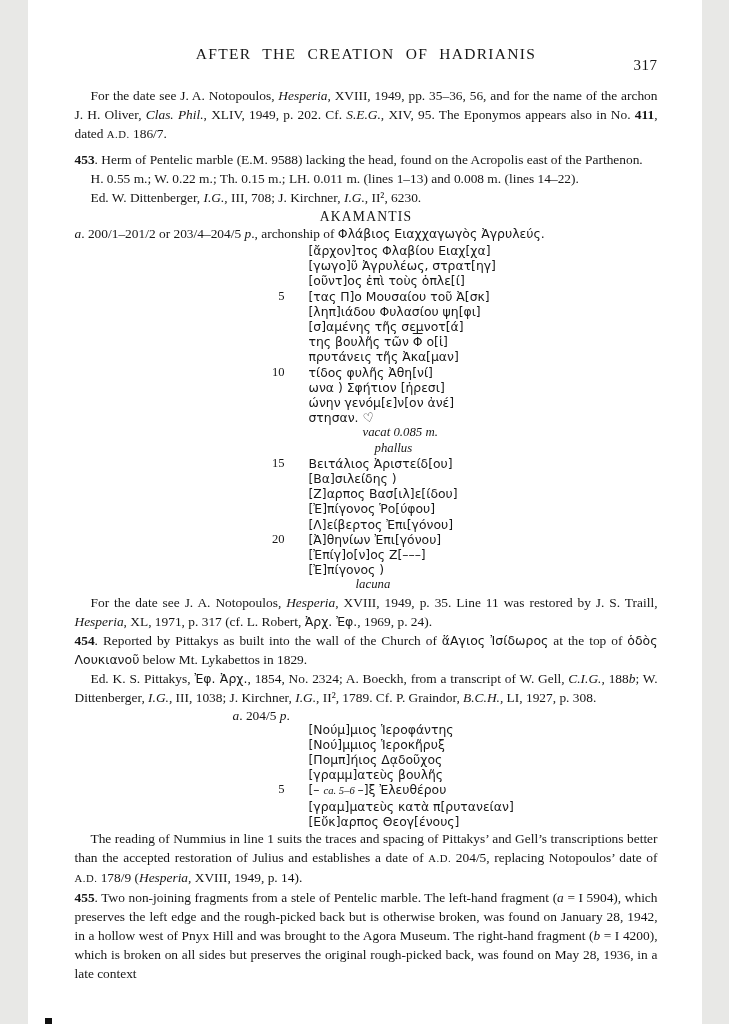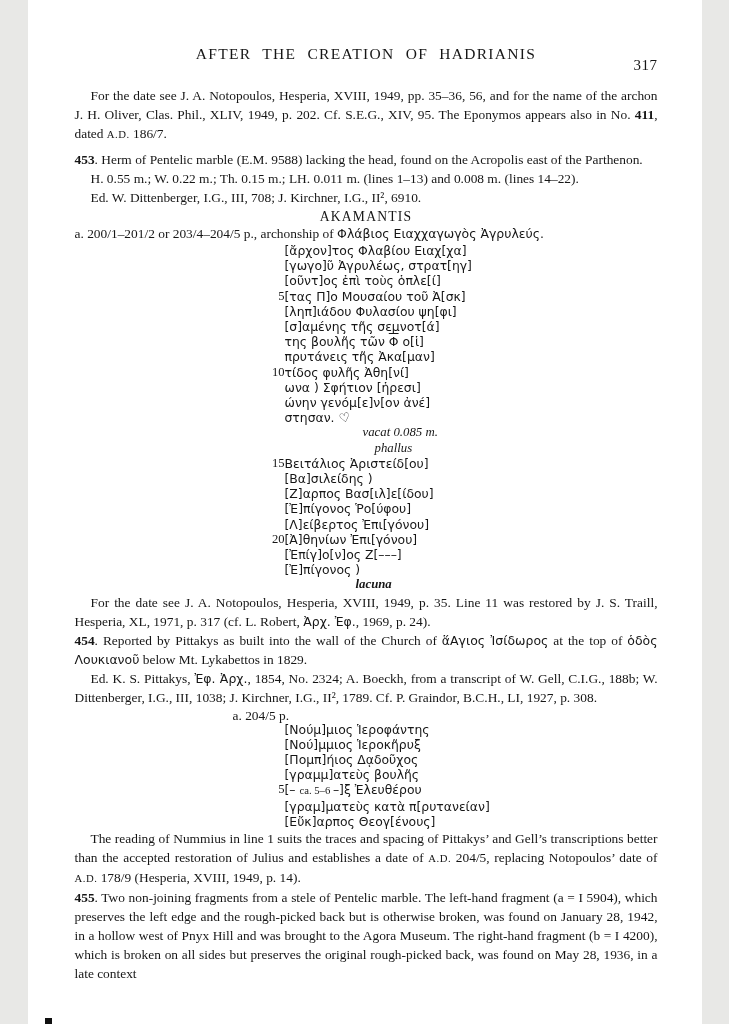--- a/index.html
+++ b/index.html
@@ -37,34 +37,34 @@
   .mt-intro{margin-top:23px;}
   .mt-entry{margin-top:6px;}
   
   .insc{margin-left:170px;}
   .insc-line{display:flex;line-height:15.2px;}
   .insc-num{
     width:40px;text-align:right;flex:0 0 40px;
     font-family:"Liberation Serif",serif;font-size:12.6px;
   }
   .insc-text{
-    margin-left:0;
+    margin-left:24px;
     font-family:"DejaVu Sans",sans-serif;
     font-size:12.4px;
     white-space:nowrap;
   }
   .insc-ind .insc-text{margin-left:33px;}
   .insc-note{
     line-height:15.2px;
     font-family:"Liberation Serif",serif;
     font-style:italic;
     font-size:12.8px;
   }
   
-  .s-i{}
+  .s-i{font-style:italic;}
   .s-b{font-weight:bold;}
   .s-sc{font-size:0.8em;letter-spacing:0.5px;}
   .s-g{font-family:"DejaVu Sans",sans-serif;font-size:0.93em;}
   .s-ov{text-decoration:overline;}
   .s-sm{font-family:"Liberation Serif",serif;font-size:0.86em;}
   .s-hedera{display:inline-block;transform:rotate(-14deg);font-size:1.02em;}
   .scan-artifact{position:absolute;left:17px;top:1018px;width:7px;height:6px;background:#101010;}
 </style>
 </head>
 <body>
@@ -74,21 +74,21 @@
 
     <div class="page-header">
       <div class="page-title">AFTER THE CREATION OF HADRIANIS</div>
       <div class="page-number">317</div>
     </div>
 
     <p class="para para-indent mt-intro"><span>For the date see J. A. Notopoulos, </span><span class="s-i">Hesperia</span><span>, XVIII, 1949, pp. 35–36, 56, and for the name of the archon J. H. Oliver, </span><span class="s-i">Clas. Phil.</span><span>, XLIV, 1949, p. 202. Cf. </span><span class="s-i">S.E.G.</span><span>, XIV, 95. The Eponymos appears also in No. </span><span class="s-b">411</span><span>, dated </span><span class="s-sc">A.D.</span><span> 186/7.</span></p>
 
     <p class="para mt-entry"><span class="s-b">453</span><span>. Herm of Pentelic marble (E.M. 9588) lacking the head, found on the Acropolis east of the Parthenon.</span></p>
     <div class="single-line"><span>H. 0.55 m.; W. 0.22 m.; Th. 0.15 m.; LH. 0.011 m. (lines 1–13) and 0.008 m. (lines 14–22).</span></div>
-    <div class="single-line"><span>Ed. W. Dittenberger, </span><span class="s-i">I.G.</span><span>, III, 708; J. Kirchner, </span><span class="s-i">I.G.</span><span>, II², 6910.</span></div>
+    <div class="single-line"><span>Ed. W. Dittenberger, </span><span class="s-i">I.G.</span><span>, III, 708; J. Kirchner, </span><span class="s-i">I.G.</span><span>, II², 6230.</span></div>
 
     <div class="heading">AKAMANTIS</div>
     <div class="dateline"><span class="s-i">a</span><span>. 200/1–201/2 or 203/4–204/5 </span><span class="s-i">p</span><span>., archonship of </span><span class="s-g">Φλάβιος Ειαχχαγωγὸς Ἀγρυλεύς.</span></div>
 
     <div class="insc">
         <div class="insc-line">
           <span class="insc-num"></span>
           <span class="insc-text"><span>[ἄρχον]τος Φλαβίου Ειαχ[χα]</span></span>
         </div>
         <div class="insc-line">
@@ -162,21 +162,21 @@
           <span class="insc-text"><span>[Ἀ]θηνίων Ἐπι[γόνου]</span></span>
         </div>
         <div class="insc-line">
           <span class="insc-num"></span>
           <span class="insc-text"><span>[Ἐπίγ]ο[ν]ος Ζ[–––]</span></span>
         </div>
         <div class="insc-line">
           <span class="insc-num"></span>
           <span class="insc-text"><span>[Ἐ]πίγονος )</span></span>
         </div>
-        <div class="insc-note" style="margin-left: 111px; font-weight: bold;">lacuna</div>
+        <div class="insc-note" style="margin-left: 111px;">lacuna</div>
       </div>
 
     <p class="para para-indent"><span>For the date see J. A. Notopoulos, </span><span class="s-i">Hesperia</span><span>, XVIII, 1949, p. 35. Line 11 was restored by J. S. Traill, </span><span class="s-i">Hesperia</span><span>, XL, 1971, p. 317 (cf. L. Robert, </span><span class="s-g">Ἀρχ. Ἐφ.</span><span>, 1969, p. 24).</span></p>
 
     <p class="para"><span class="s-b">454</span><span>. Reported by Pittakys as built into the wall of the Church of </span><span class="s-g">ἅΑγιος Ἰσίδωρος</span><span> at the top of </span><span class="s-g">ὁδὸς Λουκιανοῦ</span><span> below Mt. Lykabettos in 1829.</span></p>
     <p class="para para-indent"><span>Ed. K. S. Pittakys, </span><span class="s-g">Ἐφ. Ἀρχ.</span><span>, 1854, No. 2324; A. Boeckh, from a transcript of W. Gell, </span><span class="s-i">C.I.G.</span><span>, 188</span><span class="s-i">b</span><span>; W. Dittenberger, </span><span class="s-i">I.G.</span><span>, III, 1038; J. Kirchner, </span><span class="s-i">I.G.</span><span>, II², 1789. Cf. P. Graindor, </span><span class="s-i">B.C.H.</span><span>, LI, 1927, p. 308.</span></p>
     <div class="dateline dateline-454"><span class="s-i">a</span><span>. 204/5 </span><span class="s-i">p</span><span>.</span></div>
 
     <div class="insc">
         <div class="insc-line">

